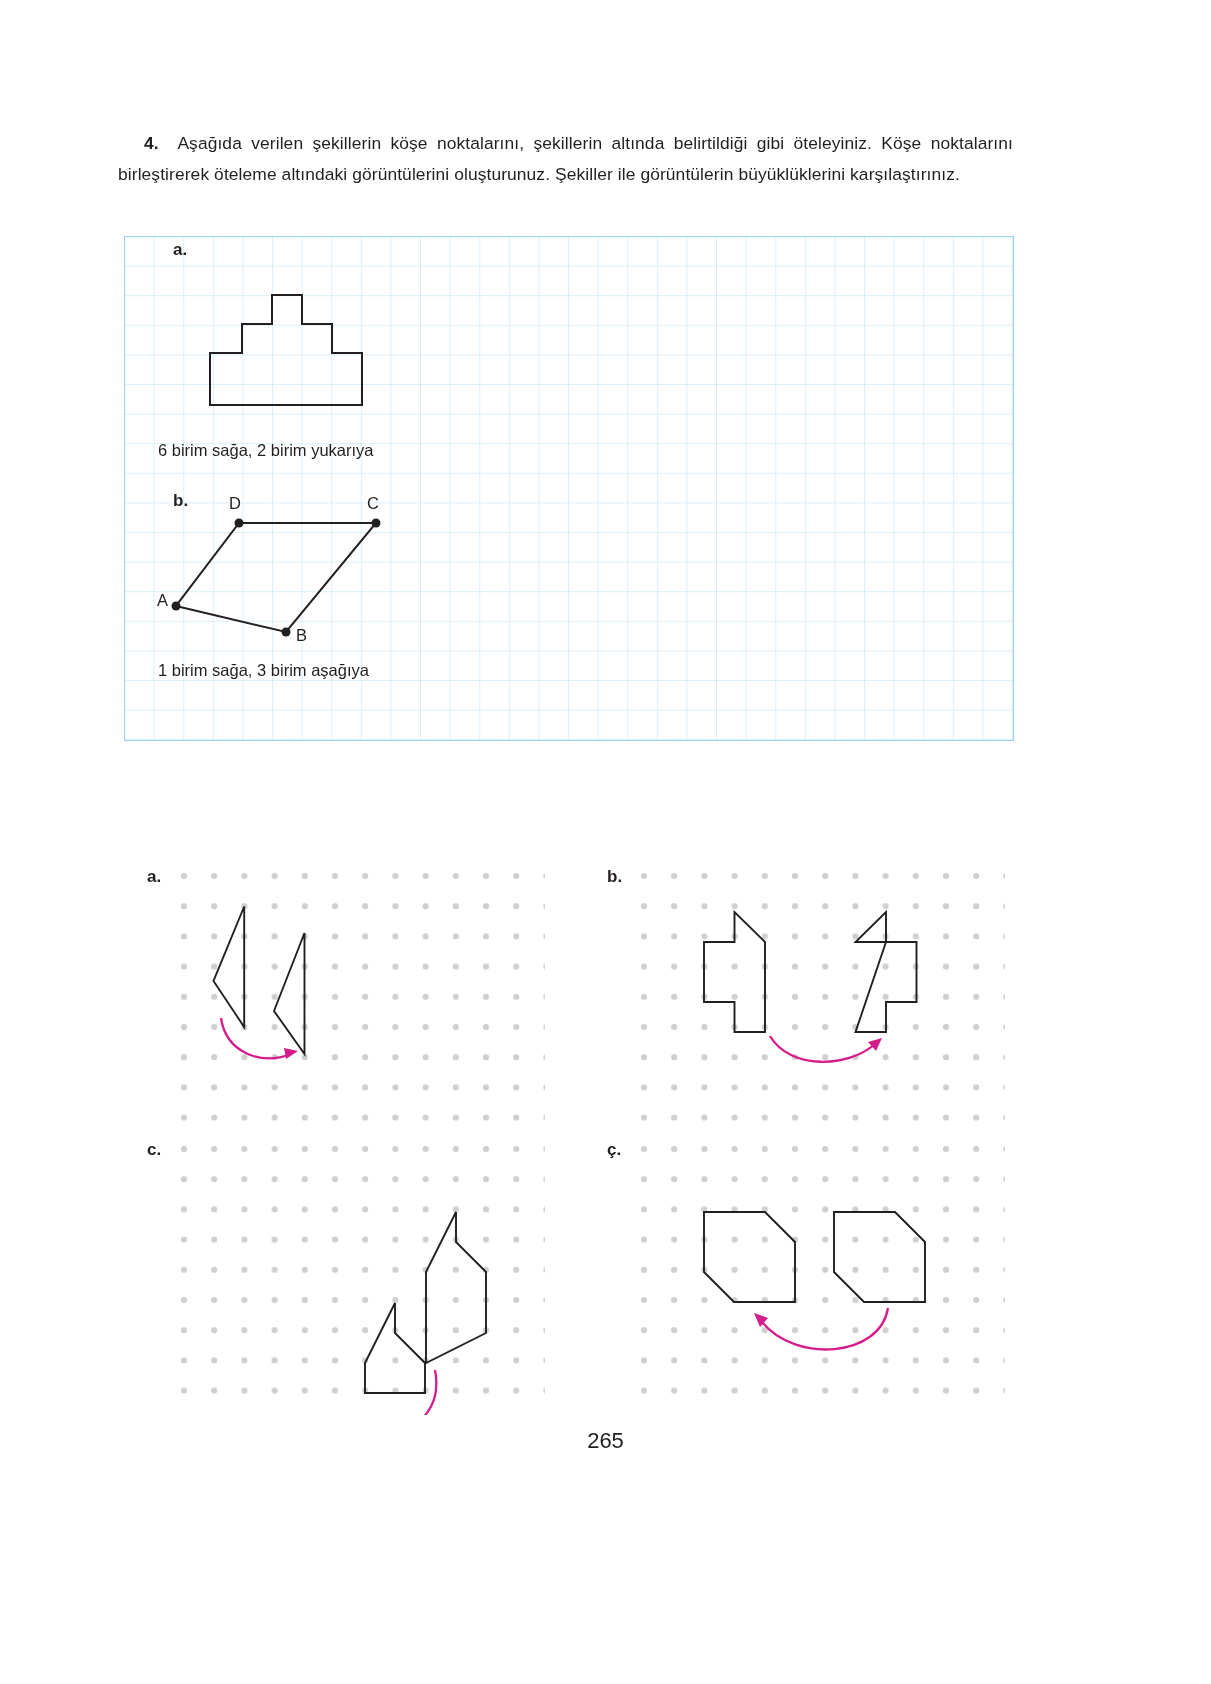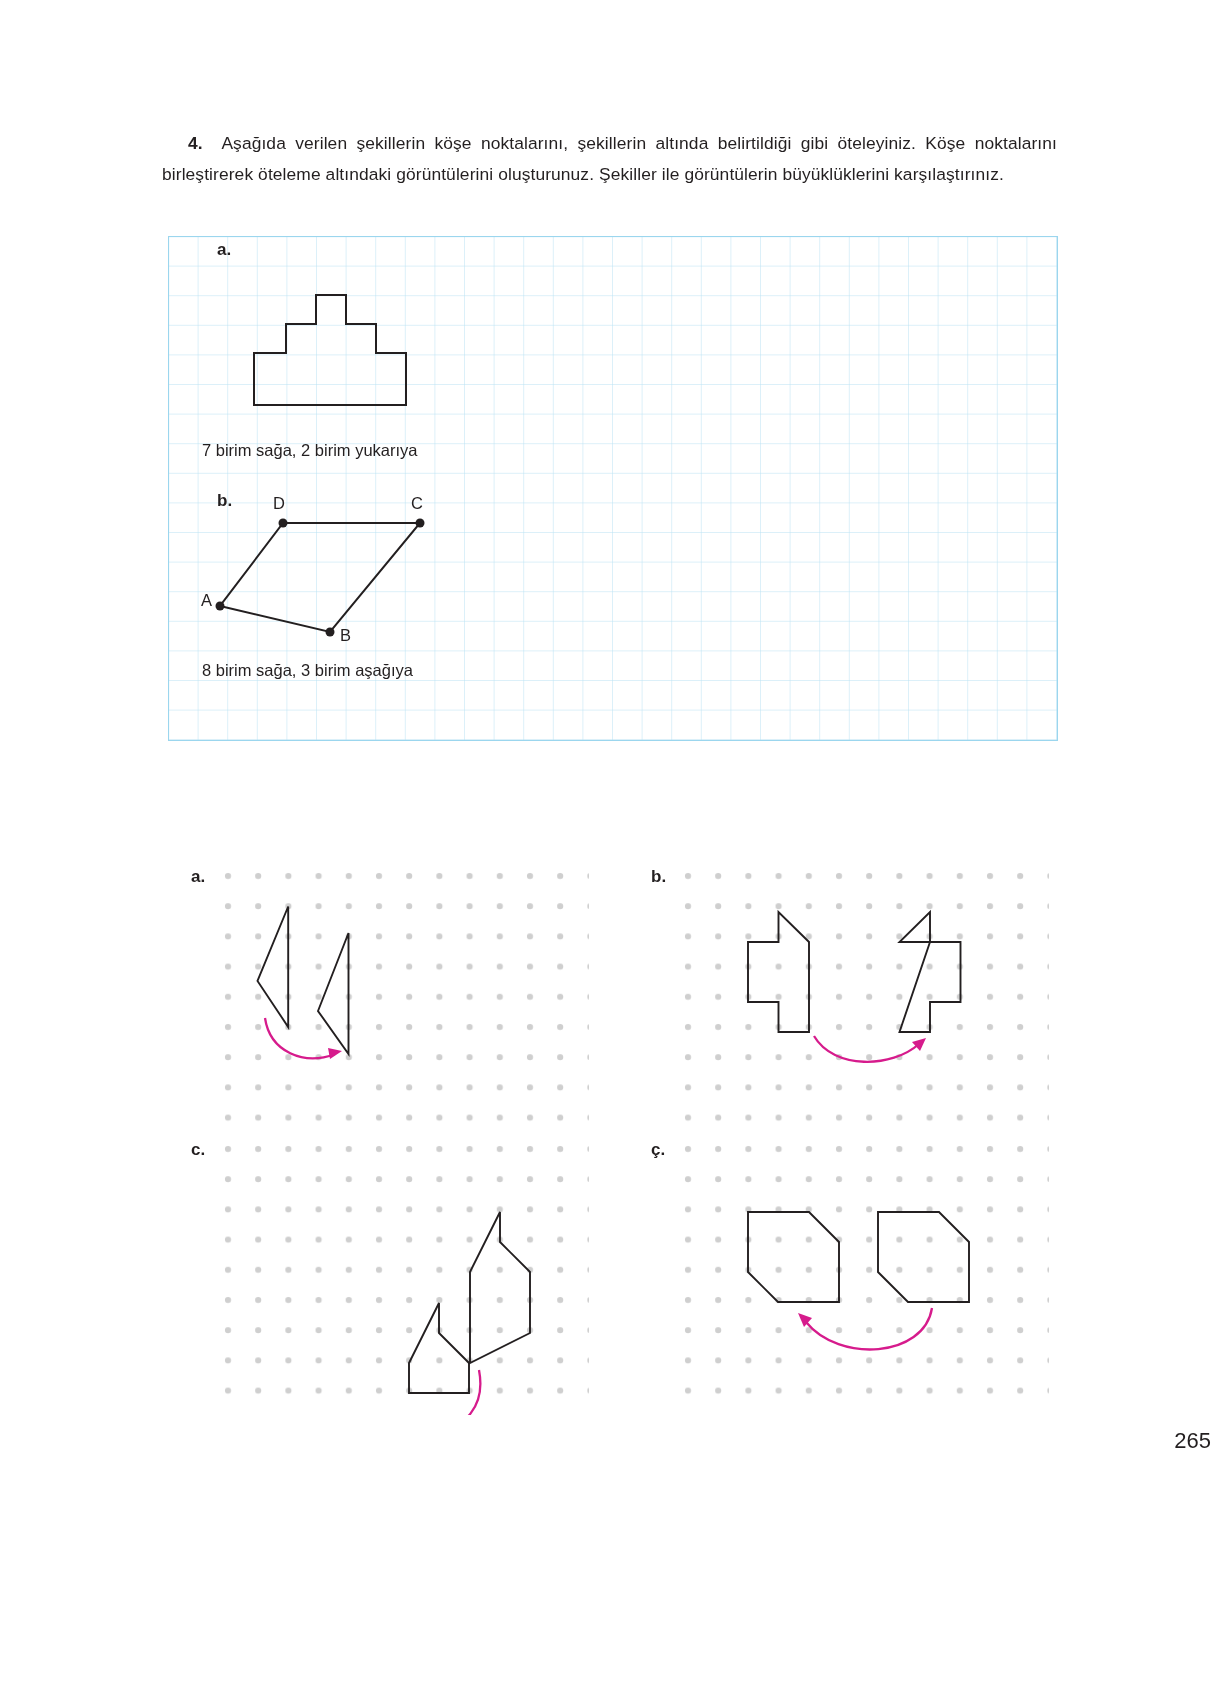--- a/index.html
+++ b/index.html
@@ -4,21 +4,21 @@
 <style>
   html,body{margin:0;padding:0;}
   body{
     width:1211px;height:1684px;
     background:#ffffff;
     font-family:"Liberation Sans", sans-serif;
     color:#1a1a1a;
     position:relative;
     overflow:hidden;
   }
-  .page{position:absolute;inset:0;margin-left:44px;}
+  .page{position:absolute;inset:0;}
 
   
   .qblock{
     position:absolute;
     font-size:17.4px;
     line-height:31px;
     text-align:justify;
     color:#231f20;
     letter-spacing:0.1px;
   }
@@ -49,21 +49,21 @@
     font-weight:bold;
     font-size:17px;
     color:#231f20;
   }
 
   
   .pagenum{
     position:absolute;
     left:0;right:0;
     top:1428px;
-    text-align:right;
+    text-align:center;
     font-size:22px;
     color:#231f20;
   }
 </style>
 </head>
 <body>
 
 <div class="page">
 
   <div class="qblock" style="left:118px;top:128px;width:895px;">
@@ -87,30 +87,30 @@
         <polygon points="52,370 162,396 252,287 115,287" fill="none" stroke="#231f20" stroke-width="2"></polygon>
         <circle cx="52" cy="370" r="4.5" fill="#231f20"></circle>
         <circle cx="162" cy="396" r="4.5" fill="#231f20"></circle>
         <circle cx="252" cy="287" r="4.5" fill="#231f20"></circle>
         <circle cx="115" cy="287" r="4.5" fill="#231f20"></circle>
       </g>
     </svg>
 
     <div class="gridlabel bold" style="left:49px;top:4px;">a.</div>
 
-    <div class="gridlabel" style="left:34px;top:205px;">7 birim sağa, 2 birim yukarıya</div>
+    <div class="gridlabel" style="left:34px;top:205px;">6 birim sağa, 2 birim yukarıya</div>
 
     <div class="gridlabel bold" style="left:49px;top:255px;">b.</div>
 
     <div class="gridlabel" style="left:105px;top:258px;">D</div>
     <div class="gridlabel" style="left:243px;top:258px;">C</div>
     <div class="gridlabel" style="left:33px;top:355px;">A</div>
     <div class="gridlabel" style="left:172px;top:390px;">B</div>
 
-    <div class="gridlabel" style="left:34px;top:425px;">8 birim sağa, 3 birim aşağıya</div>
+    <div class="gridlabel" style="left:34px;top:425px;">1 birim sağa, 3 birim aşağıya</div>
   </div>
 
 
   <div class="dotpanel" style="left:180px;top:872px;">
     <svg width="365" height="270" viewBox="0 0 365 270">
       <defs>
         <pattern id="dots-a" width="30.2" height="30.2" patternUnits="userSpaceOnUse">
           <circle cx="4" cy="4" r="3.1" fill="#cfcfcf"></circle>
         </pattern>
       </defs>

